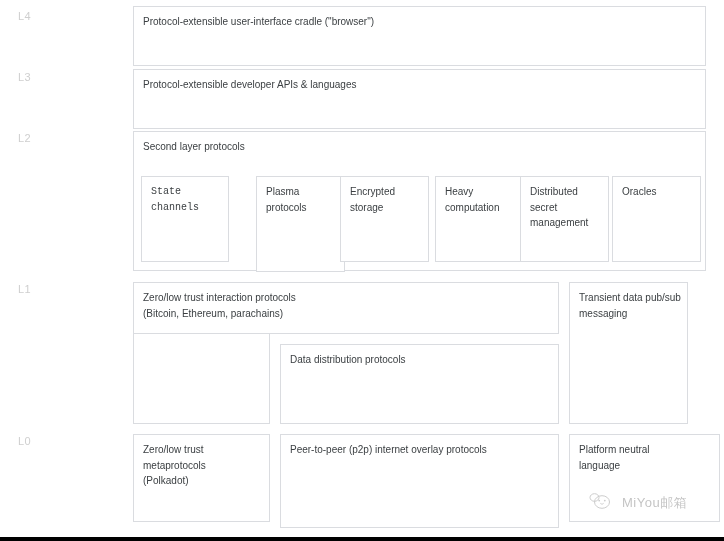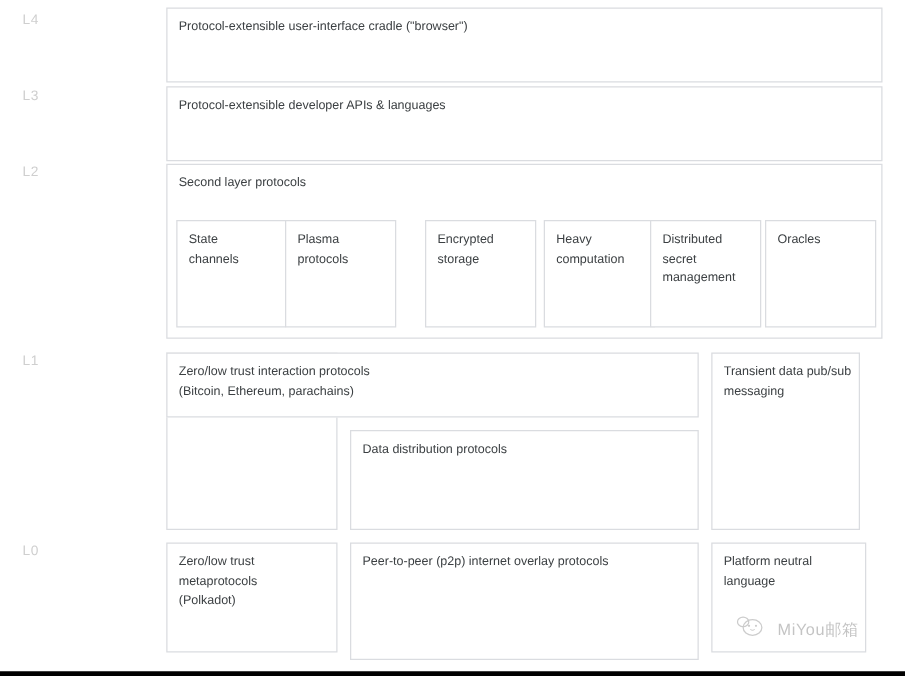--- a/index.html
+++ b/index.html
@@ -92,25 +92,25 @@
 
   <div class="layer-label" style="left:18px; top:72px;">L3</div>
   <div class="box" style="left:133px; top:69px; width:573px; height:60px;">
     <div class="box-title">Protocol-extensible developer APIs &amp; languages</div>
   </div>
 
   <div class="layer-label" style="left:18px; top:133px;">L2</div>
   <div class="box" style="left:133px; top:131px; width:573px; height:140px;">
     <div class="box-title">Second layer protocols</div>
 
-    <div class="sub" style="left:7px; top:44px; width:88px; height:86px;">
+    <div class="sub" style="left:7px; top:44px; width:88px; height:86px;font-family:Liberation Mono, monospace;">
       <div class="box-title">State
 channels</div>
     </div>
-    <div class="sub" style="left:94px; top:44px; width:89px; height:86px;">
+    <div class="sub" style="left:122px; top:44px; width:89px; height:96px;">
       <div class="box-title">Plasma
 protocols</div>
     </div>
     <div class="sub" style="left:206px; top:44px; width:89px; height:86px;">
       <div class="box-title">Encrypted
 storage</div>
     </div>
     <div class="sub" style="left:301px; top:44px; width:89px; height:86px;">
       <div class="box-title">Heavy
 computation</div>
@@ -145,21 +145,21 @@
 
   <div class="layer-label" style="left:18px; top:436px;">L0</div>
   <div class="box" style="left:133px; top:434px; width:137px; height:88px;">
     <div class="box-title">Zero/low trust
 metaprotocols
 (Polkadot)</div>
   </div>
   <div class="box" style="left:280px; top:434px; width:279px; height:94px;">
     <div class="box-title">Peer-to-peer (p2p) internet overlay protocols</div>
   </div>
-  <div class="box" style="left:569px; top:434px; width:124px; height:88px;">
+  <div class="box" style="left:569px; top:434px; width:151px; height:88px;">
     <div class="box-title">Platform neutral
 language</div>
   </div>
 
   <div class="watermark">
     <span class="wm-icon">
       <svg width="24" height="18" viewBox="0 0 24 18" fill="none">
         <ellipse cx="6.5" cy="5.5" rx="4.5" ry="3.8" stroke="#9a9a9a" stroke-width="1"></ellipse>
         <ellipse cx="14" cy="10" rx="7.5" ry="6.3" stroke="#9a9a9a" stroke-width="1"></ellipse>
         <circle cx="11.2" cy="8.6" r="0.9" fill="#9a9a9a"></circle>

